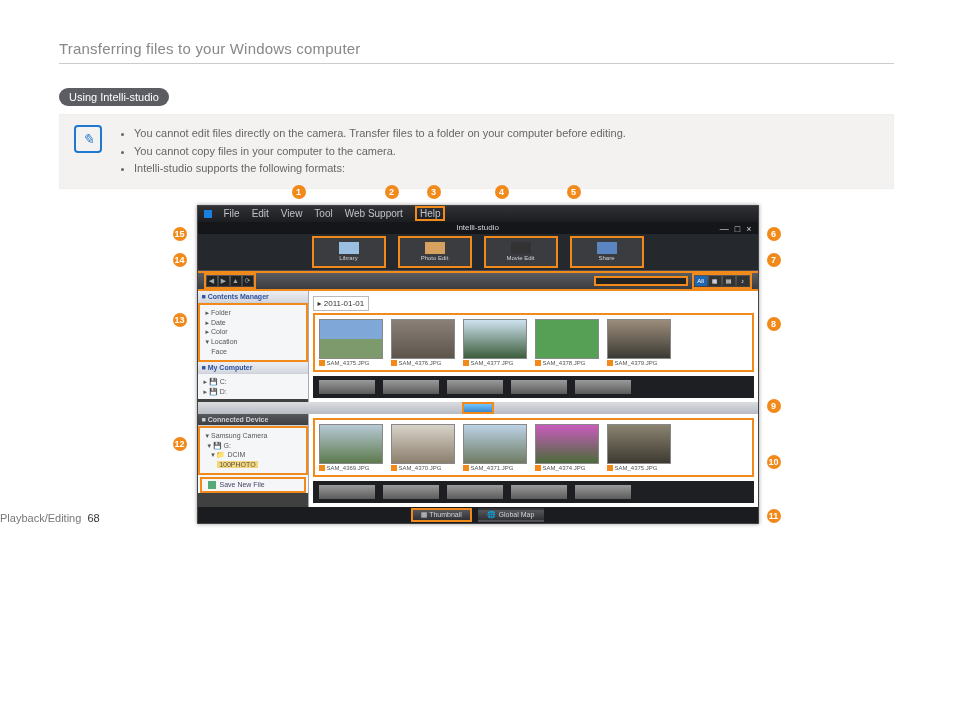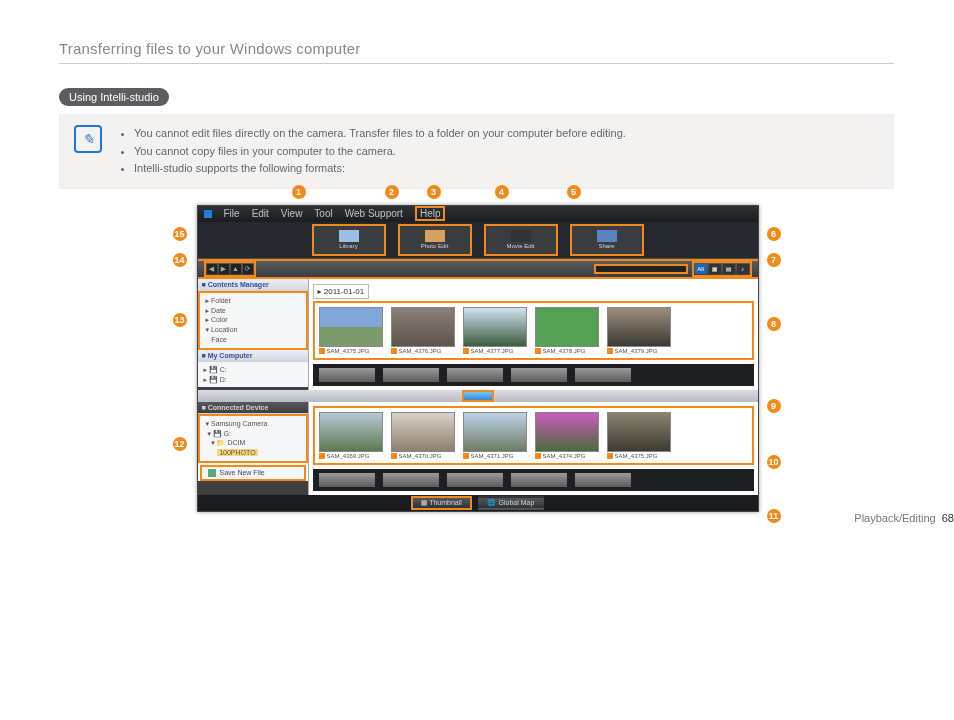--- a/index.html
+++ b/index.html
@@ -50,21 +50,21 @@
   .thumb .cap{font-size:6px;color:#555;display:flex;align-items:center;gap:2px;margin-top:1px;}
   .thumb .cap .ic{width:6px;height:6px;background:#f28a1b;}
   .dividerbar{height:12px;background:linear-gradient(#dadce1,#b8bbc2);display:flex;align-items:center;justify-content:center;}
   .dividerbar .grab{width:28px;height:8px;border:2px solid #f28a1b;background:linear-gradient(#71c4ff,#3a88cf);}
   .strip{height:22px;background:#1e1f23;display:flex;align-items:center;gap:8px;padding:0 6px;overflow:hidden;}
   .strip .mini{width:56px;height:14px;background:linear-gradient(#9a9a9a,#5b5b5b);}
   .bottombar{height:16px;background:#1b1c20;display:flex;align-items:center;justify-content:center;gap:6px;}
   .bottombar .tabbtn{border:2px solid #f28a1b;background:linear-gradient(#55575b,#2f3135);color:#cfd3da;font-size:7px;padding:1px 8px;}
   .savefile{font-size:7px;color:#446;padding:2px 6px;border:2px solid #f28a1b;margin:2px;display:flex;align-items:center;gap:4px;}
   .savefile .disk{width:8px;height:8px;background:#5a7;}
-  .foot{position:absolute;left:0;bottom:6px;width:100%;text-align:right;font-size:11px;color:#777;}
+  .foot{position:absolute;left:0;bottom:6px;width:100%;text-align:left;font-size:11px;color:#777;}
   .top-calls{position:absolute;top:-20px;width:100%;left:0;}
 </style>
 </head>
 <body>
 
 <div class="page">
   <div class="page-head">Transferring files to your Windows computer</div>
 
   <div class="pill">Using Intelli-studio</div>
 
@@ -105,20 +105,28 @@
 
     <div class="app">
       <div class="menubar">
         <div class="app-logo"></div>
         <span>File</span>
         <span>Edit</span>
         <span>View</span>
         <span>Tool</span>
         <span>Web Support</span>
         <span style="border:2px solid #f28a1b;padding:0 3px;">Help</span>
+      </div>
+      <div class="title-strip">
+        <span>Intelli-studio</span>
+        <div class="wbtn">
+          <span>—</span>
+          <span>□</span>
+          <span>×</span>
+        </div>
       </div>
       <div class="tabbar">
         <div class="tab">
             <div class="ticon"></div>
             <span>Library</span>
           </div>
         <div class="tab">
             <div class="ticon" style="background:#d6a05e;"></div>
             <span>Photo Edit</span>
           </div>

